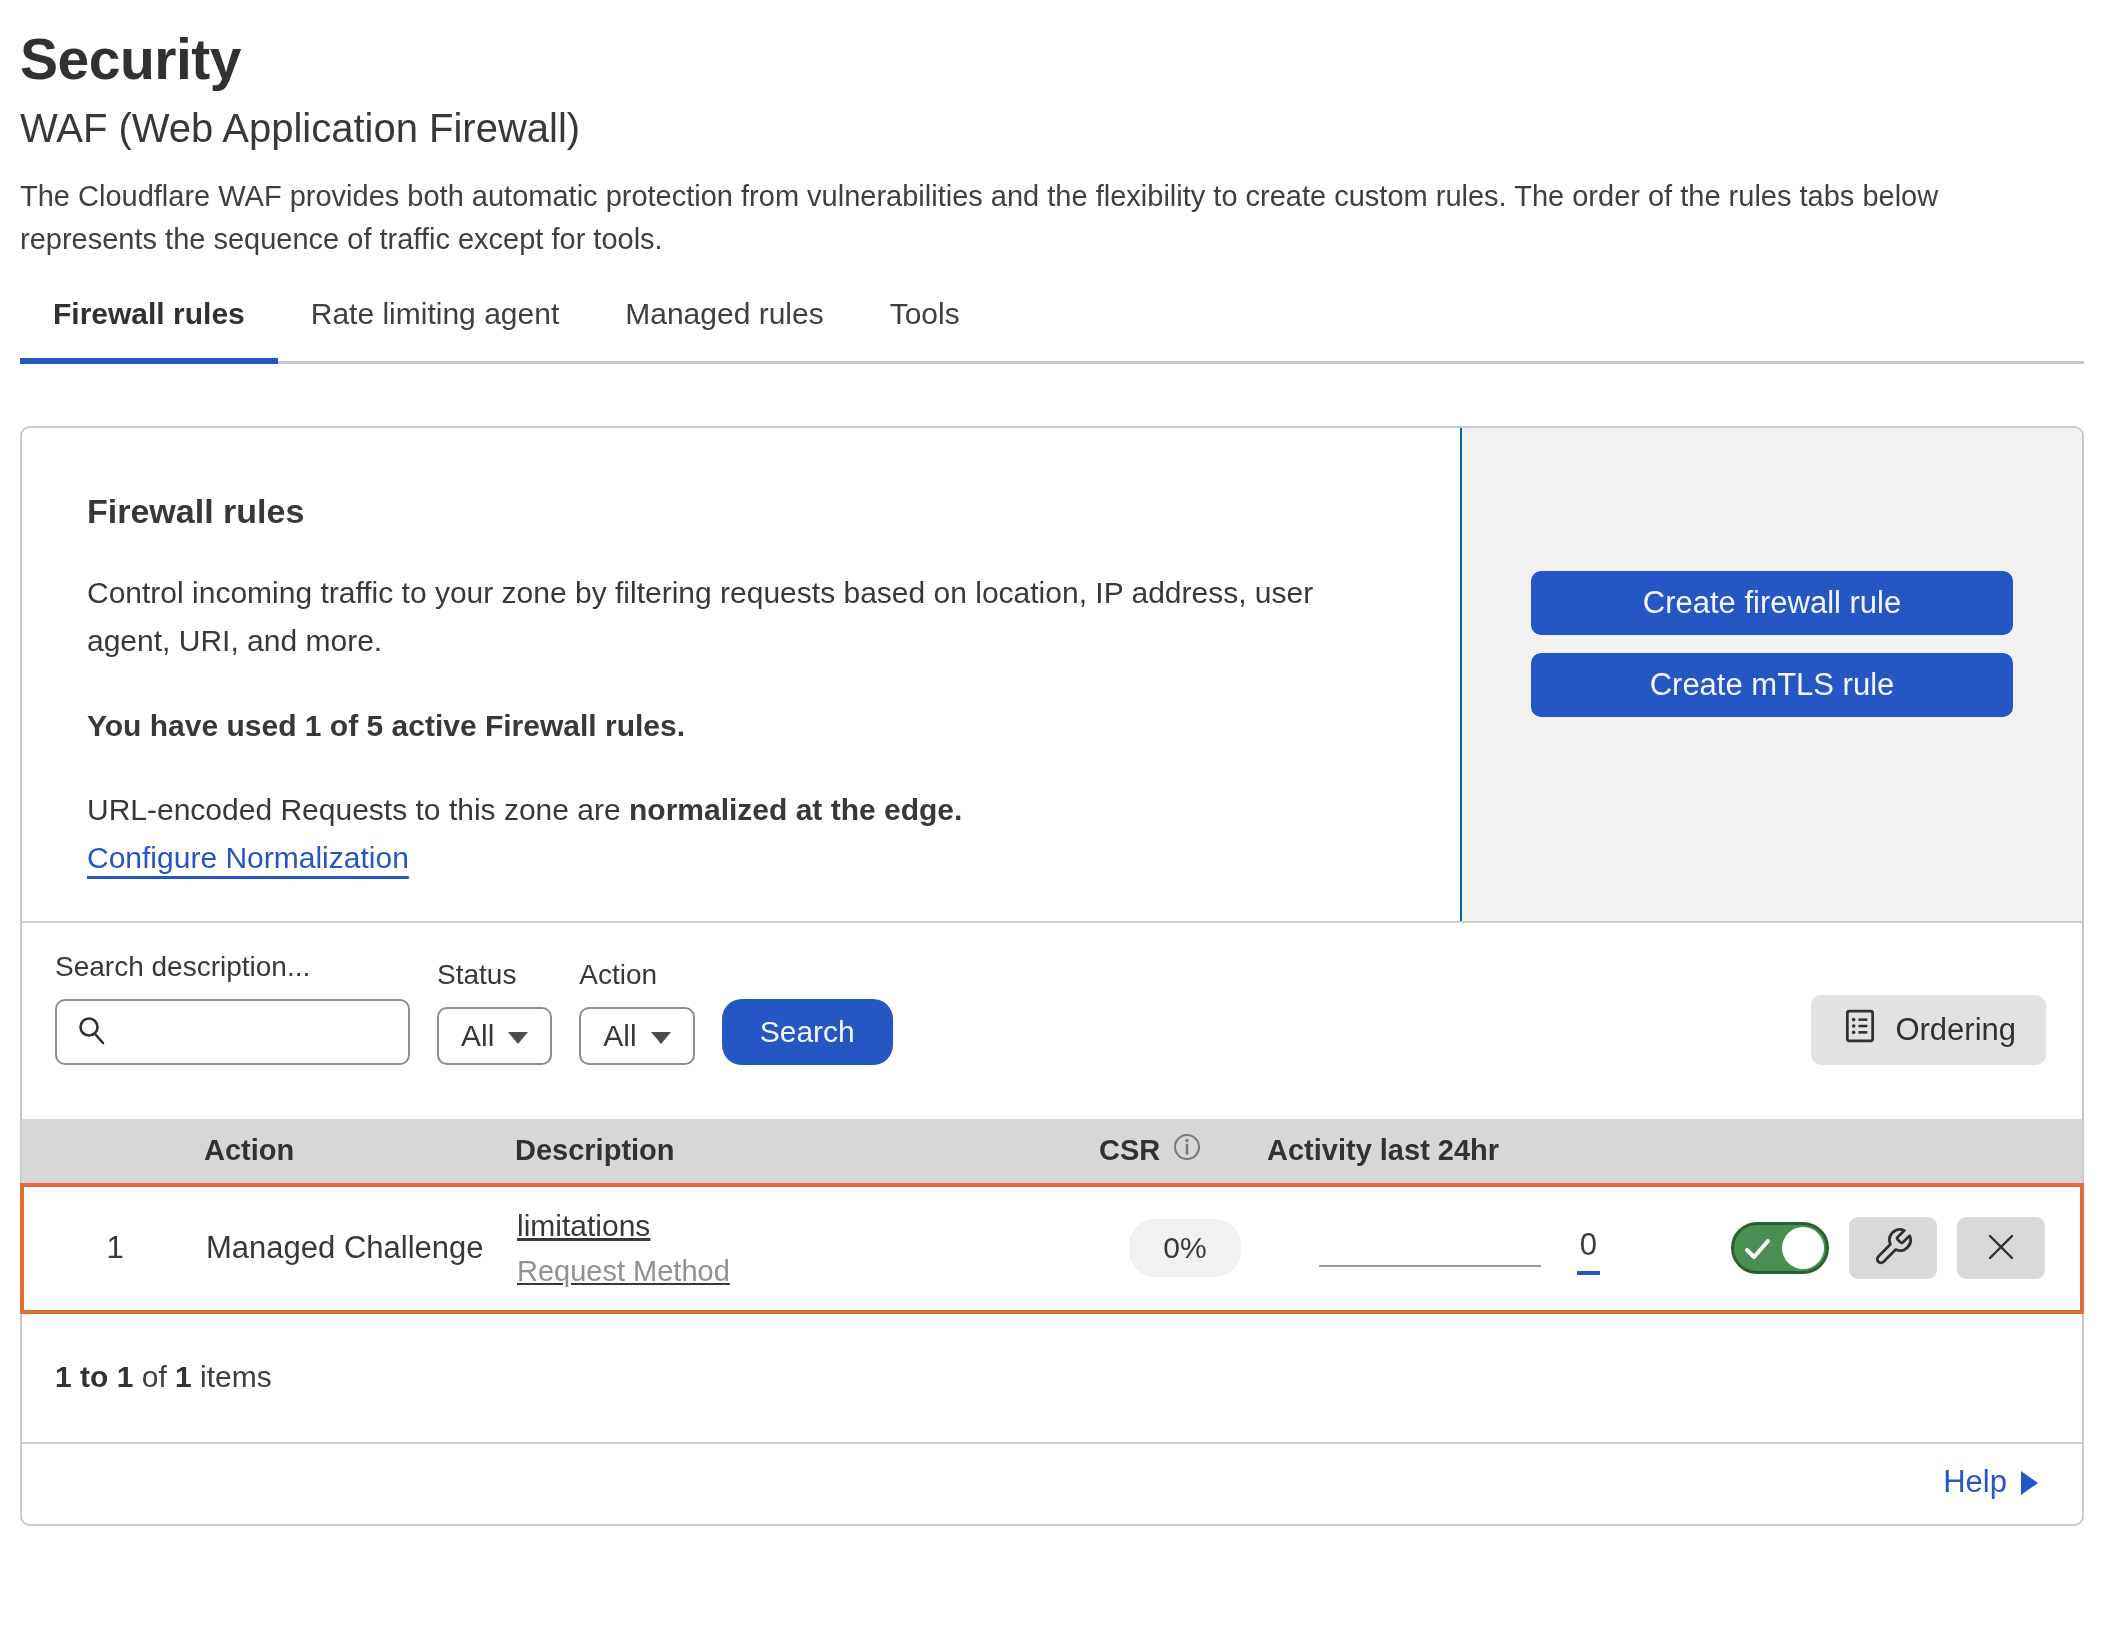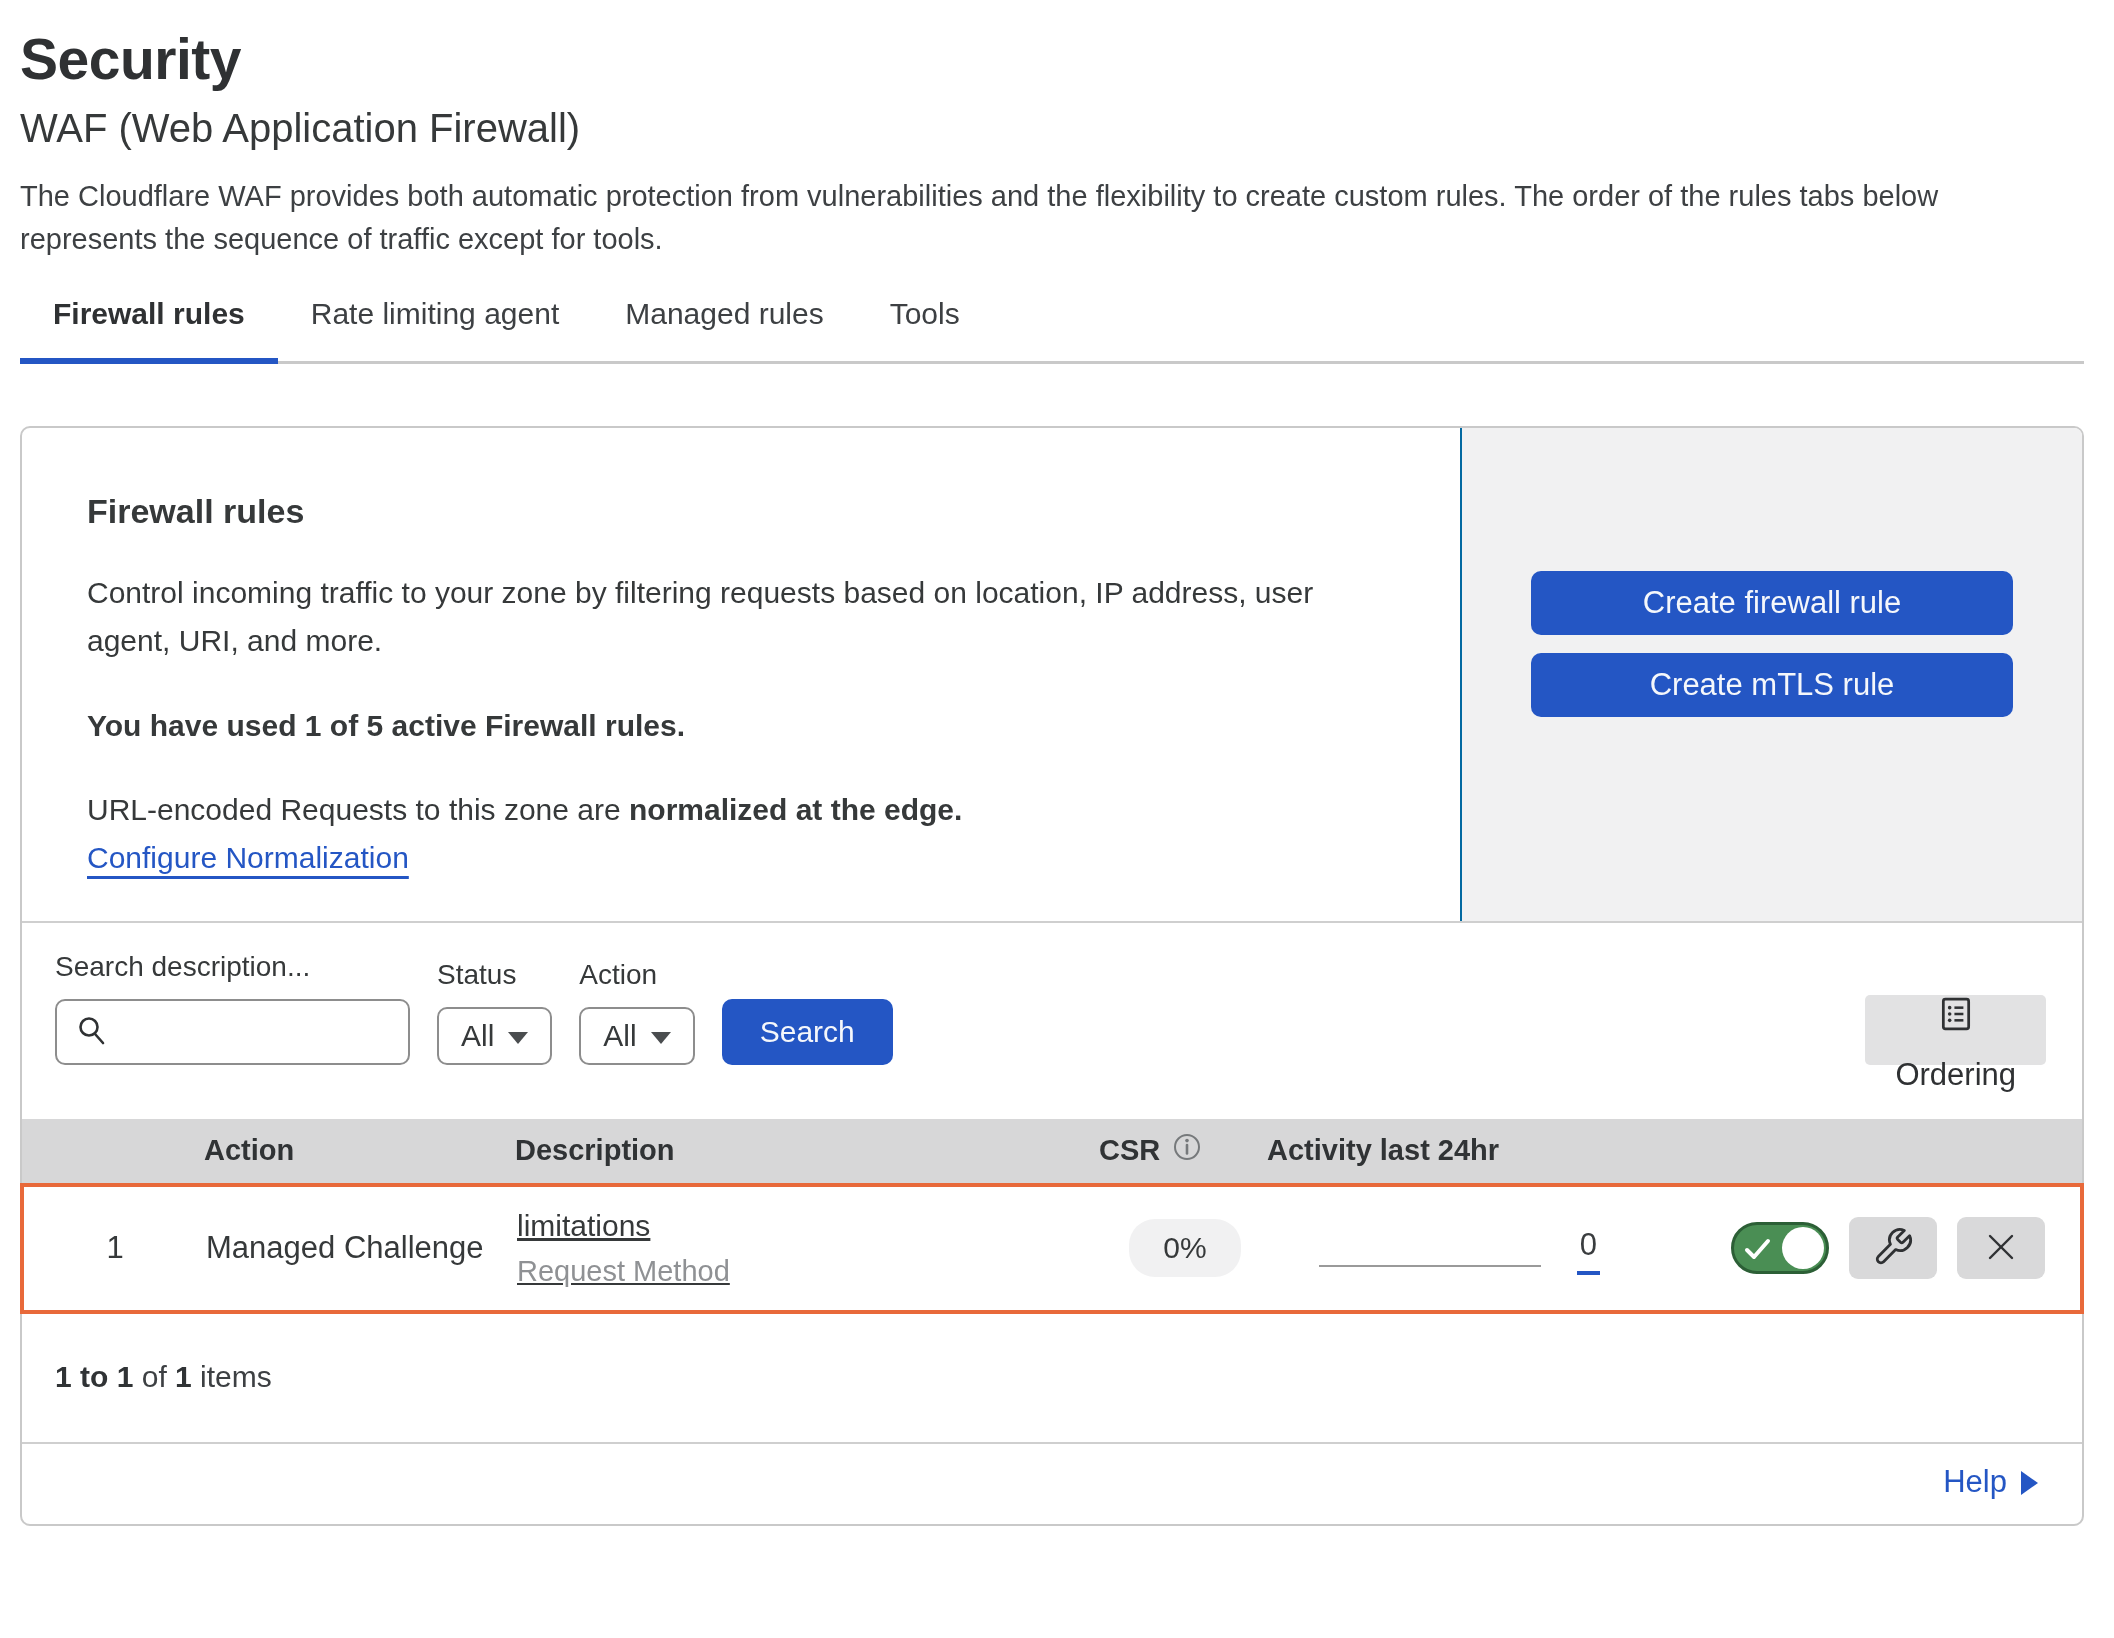--- a/index.html
+++ b/index.html
@@ -57,24 +57,24 @@
   .flabel { font-size: 28px; color: #36393a; margin-bottom: 16px; }
   .search-box {
     width: 355px; height: 66px; border: 2.5px solid #8d8d8d; border-radius: 10px;
     display: flex; align-items: center; padding: 0 18px; background: #fff; cursor: text;
   }
   .dropdown {
     height: 58px; border: 2.5px solid #8d8d8d; border-radius: 10px; background: #fff;
     display: flex; align-items: center; gap: 14px; padding: 0 22px; font-size: 30px; cursor: pointer;
   }
   .caret { width: 0; height: 0; border-left: 10px solid transparent; border-right: 10px solid transparent; border-top: 12px solid #4a4d4f; margin-top: 4px; }
-  .btn-search { height: 66px; padding: 0 38px; background: #2456c4; border: none; border-radius: 10px; color: #f5f7fb; font-size: 30px; font-family: inherit; cursor: pointer; }
+  .btn-search { height: 66px; padding: 0 38px; background: #2456c4; border: none; border-radius: 20px; color: #f5f7fb; font-size: 30px; font-family: inherit; cursor: pointer; }
   .btn-ordering {
-    margin-left: auto; height: 70px; padding: 0 30px; background: #e2e2e3; border: none; border-radius: 5px;
-    font-size: 31px; color: #2f3133; font-family: inherit; display: flex; align-items: center; gap: 16px; cursor: pointer; flex-direction: column;
+    margin-left: auto; height: 70px; padding: 0 30px; background: #e2e2e3; border: none; border-radius: 10px;
+    font-size: 31px; color: #2f3133; font-family: inherit; display: flex; align-items: center; gap: 16px; cursor: pointer;
   }
 
   
   .table { margin-top: 24px; }
   .thead, .trow { display: grid; grid-template-columns: 182px 311px 584px 168px 355px 1fr; align-items: center; }
   .thead { background: #d7d7d8; height: 64px; font-size: 29px; font-weight: 700; color: #303335; }
   .th-csr { display: flex; align-items: center; gap: 12px; }
   .trow { border: 4px solid #e8693a; background: #fff; height: 131px; margin: 0 -2px; }
   .cell-priority { text-align: center; font-size: 31px; }
   .cell-action { font-size: 31px; }

